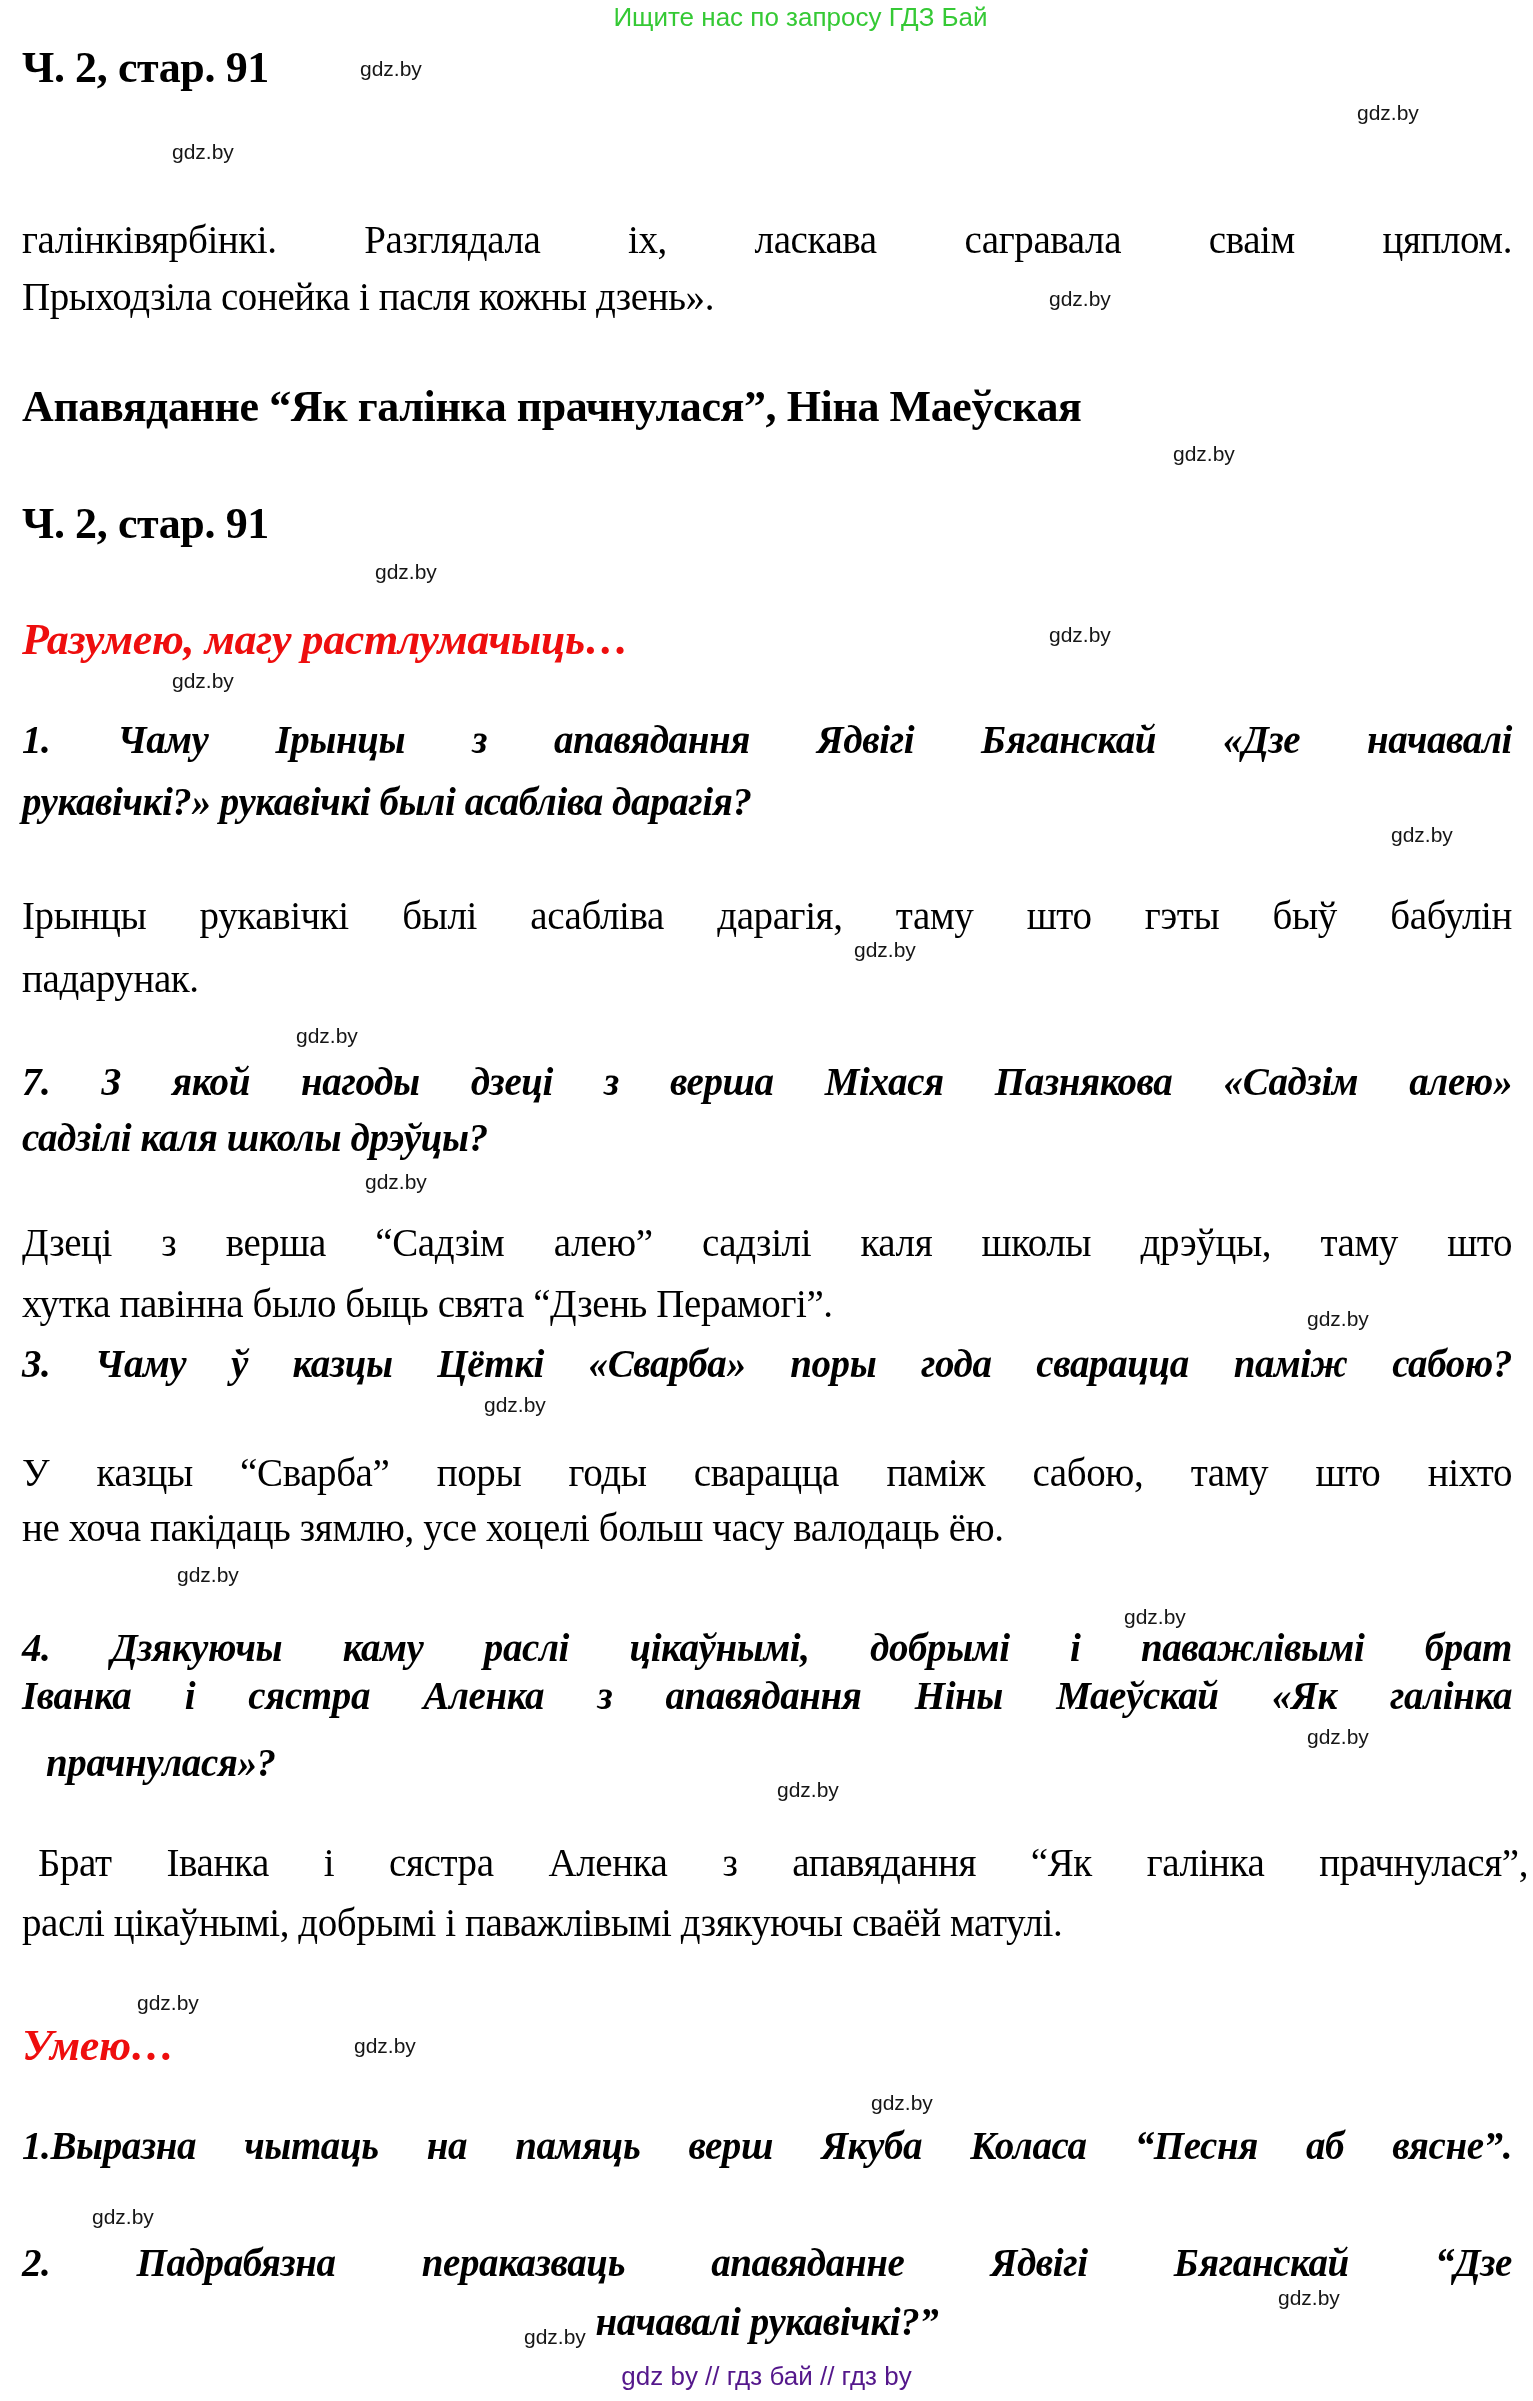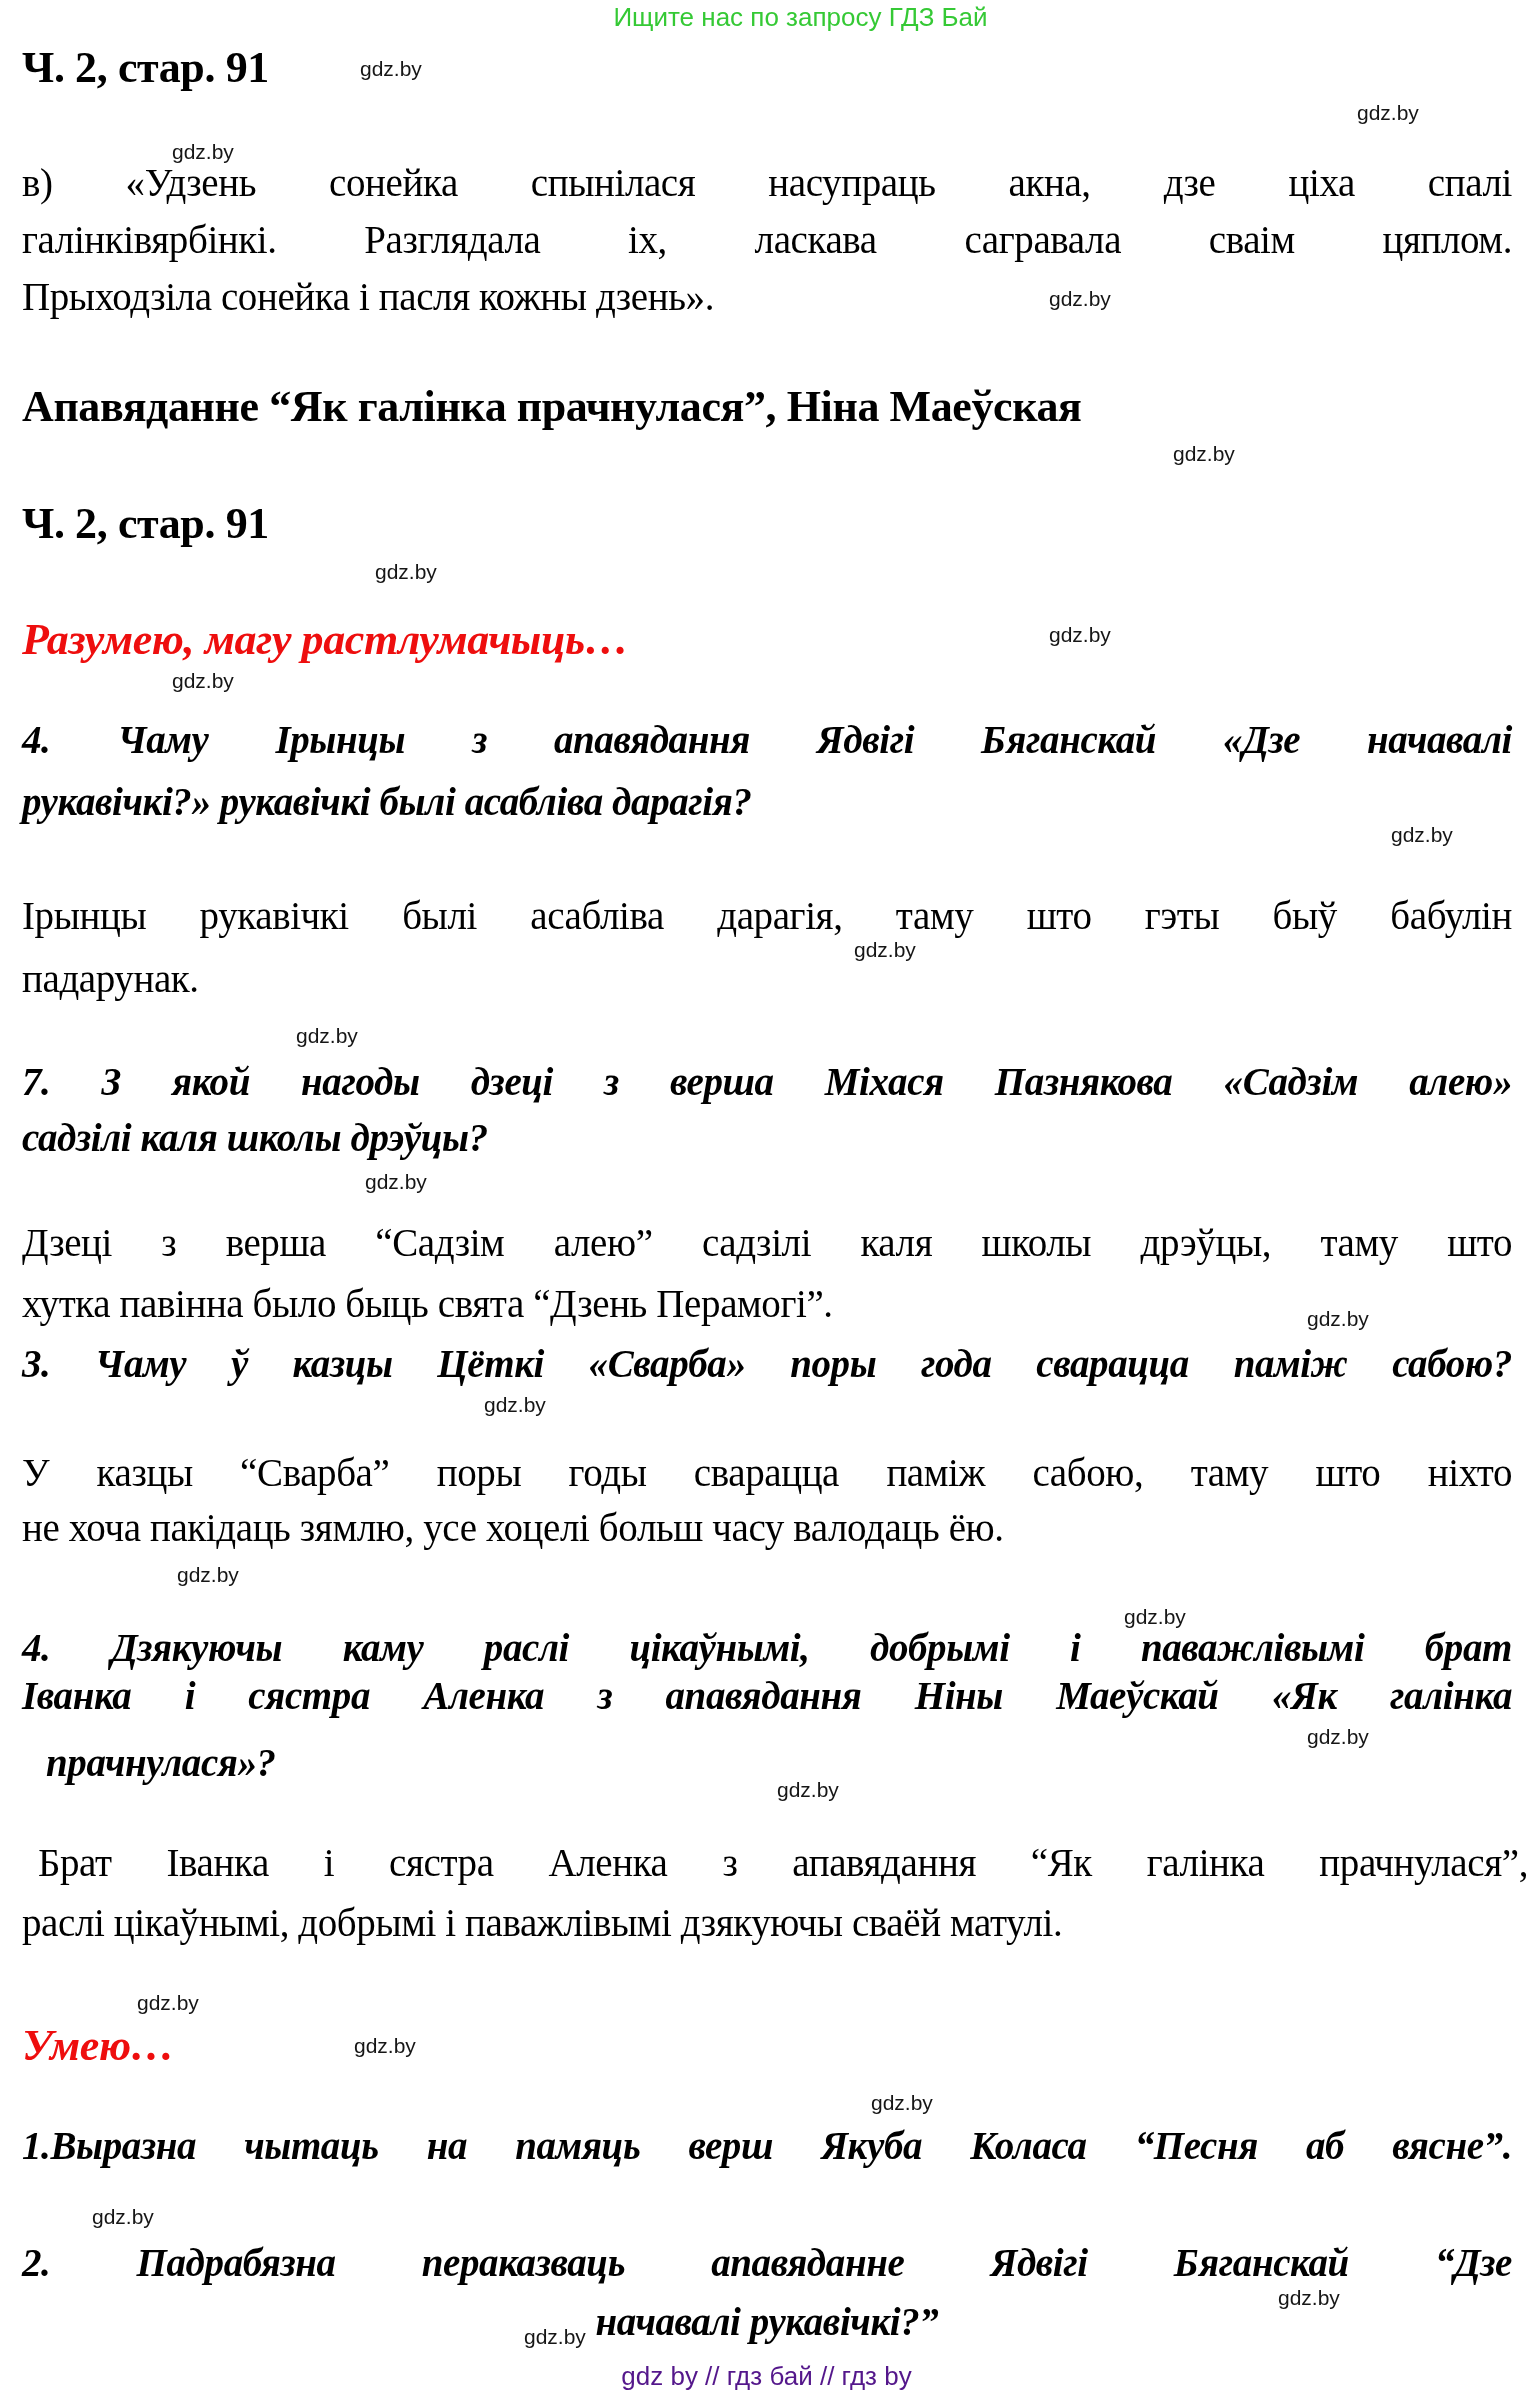--- a/index.html
+++ b/index.html
@@ -122,36 +122,35 @@
 
 <div class="page">
 
   <div class="banner">Ищите нас по запросу ГДЗ Бай</div>
 
   <div class="line title l-title1">Ч. 2, стар. 91</div>
   <span class="wm wm-1">gdz.by</span>
   <span class="wm wm-2">gdz.by</span>
   <span class="wm wm-3">gdz.by</span>
 
-  <div class="line just l-quote1">в) «Удзень сонейка спынілася насупраць акна, дзе ціха спалі</div>
   <div class="line just l-quote2">галінківярбінкі. Разглядала іх, ласкава сагравала сваім цяплом.</div>
   <div class="line l-quote3">Прыходзіла сонейка і пасля кожны дзень».</div>
   <span class="wm wm-4">gdz.by</span>
 
   <div class="line title l-story">Апавяданне “Як галінка прачнулася”, Ніна Маеўская</div>
   <span class="wm wm-5">gdz.by</span>
 
   <div class="line title l-title2">Ч. 2, стар. 91</div>
   <span class="wm wm-6">gdz.by</span>
 
   <div class="line red l-red1">Разумею, магу растлумачыць…</div>
   <span class="wm wm-7">gdz.by</span>
   <span class="wm wm-8">gdz.by</span>
 
-  <div class="line q just l-q1a">4. Чаму Ірынцы з апавядання Ядвігі Бяганскай «Дзе начавалі</div>
+  <div class="line q just l-q1a">1. Чаму Ірынцы з апавядання Ядвігі Бяганскай «Дзе начавалі</div>
   <div class="line q l-q1b">рукавічкі?» рукавічкі былі асабліва дарагія?</div>
   <span class="wm wm-9">gdz.by</span>
 
   <div class="line just l-a1a">Ірынцы рукавічкі былі асабліва дарагія, таму што гэты быў бабулін</div>
   <span class="wm wm-10">gdz.by</span>
   <div class="line l-a1b">падарунак.</div>
   <span class="wm wm-11">gdz.by</span>
 
   <div class="line q just l-q2a">7. З якой нагоды дзеці з верша Міхася Пазнякова «Садзім алею»</div>
   <div class="line q l-q2b">садзілі каля школы дрэўцы?</div>

